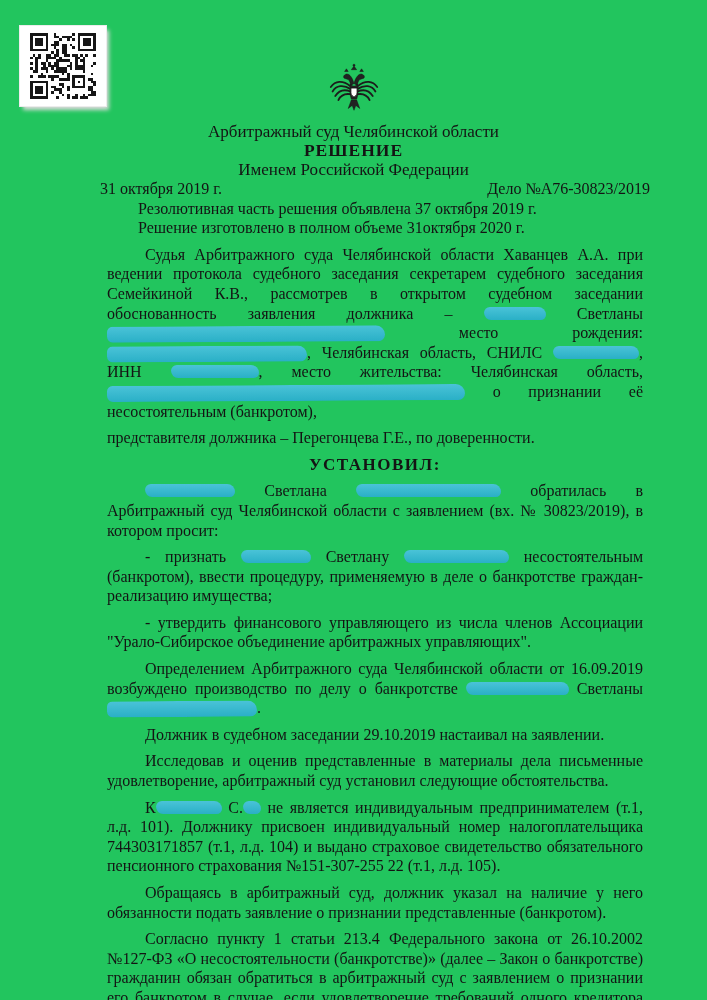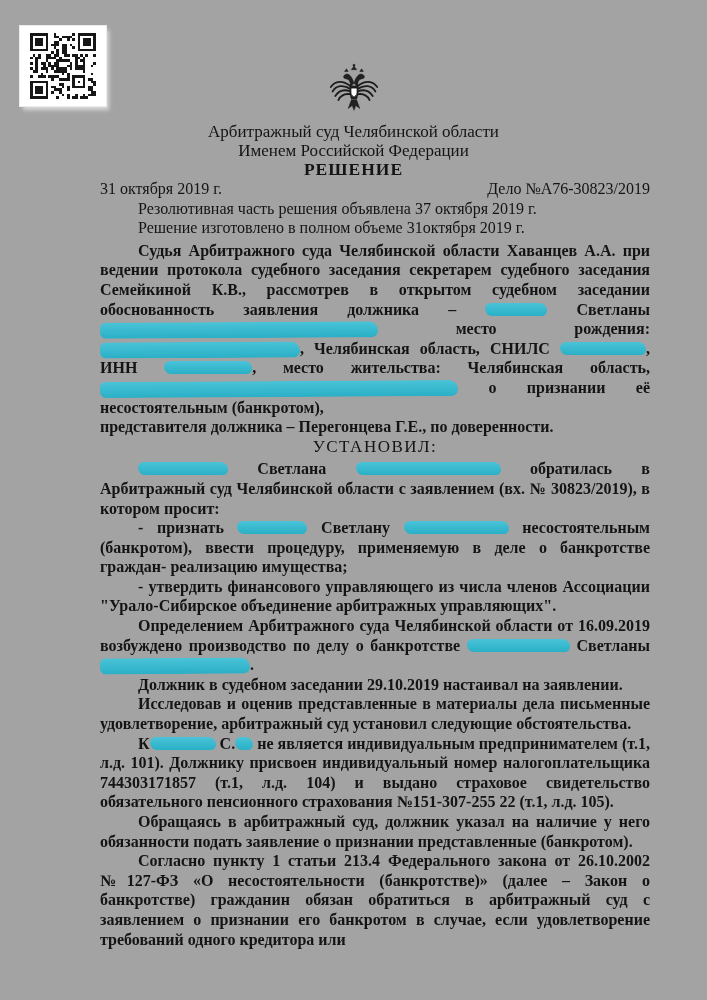--- a/index.html
+++ b/index.html
@@ -1,41 +1,41 @@
 <!DOCTYPE html>
 <html style="--redact: #2cb9d1;"><head>
 <meta charset="utf-8">
 <style>
   html,body{margin:0;padding:0;background:#ffffff;}
   .page{
     position:relative;width:707px;height:1000px;margin:0 auto;
-    background:#a3a3a3;overflow:hidden;
+    background:#22c55e;overflow:hidden;
     font-family:"Liberation Serif","DejaVu Serif",serif;color:#141414;
   }
   .qr-card{
     position:absolute;left:20px;top:26px;width:86px;height:80px;background:#fff;
     box-shadow:0 0 0 1px #ececec, 3px 4px 4px #d9d9d9;
     display:flex;align-items:center;justify-content:center;
   }
   .qr-card svg{width:66px;height:66px;fill:#161616;shape-rendering:crispEdges;}
   .emblem{display:block;width:56px;height:58px;margin:63px auto 0 auto;}
   .center-block{text-align:center;font-size:17px;line-height:19px;margin-top:1px;}
   .center-block .line{white-space:nowrap;}
   .doc-title{font-weight:bold;font-size:17.5px;letter-spacing:1px;}
   .textcol{width:550px;margin:0 0 0 100px;font-size:16px;line-height:19.6px;}
   .plainline{text-align:left;}
   .date-row{display:flex;justify-content:space-between;gap:16px;}
   .announce{ text-indent:38px;}
   .bodytext{margin-top:3px;}
-  .bodytext p{margin:0;font-weight:bold;}
+  .bodytext p{margin:7px;}
   p.para{text-align:justify;}
   p.para.ind{text-indent:38px;}
   p.para.left{text-align:left;text-indent:0;}
   .section-heading{
-    text-align:center;font-weight:normal;font-size:17px;letter-spacing:1.5px;
+    text-align:center;font-weight:bold;font-size:17px;letter-spacing:1.5px;
     margin:0;line-height:19.6px;
   }
   .redact{
     display:inline-block;height:13px;border-radius:9px 12px 8px 11px;
     background:var(--redact,#2cb9d1);vertical-align:-1px;
     background-image:linear-gradient(180deg,rgba(255,255,255,.14),rgba(0,0,0,.05));
   }
   .redact.tall{height:16px;vertical-align:-4px;border-radius:8px 14px 10px 9px;transform:rotate(-.35deg);}
 </style>
 </head>
@@ -350,31 +350,31 @@
       <path d="M54 15 l6 -8 6 8 z"></path>
       <circle cx="60" cy="5" r="2.4"></circle>
       <path d="M52 47 C50 60 50 70 54 81 L66 81 C70 70 70 60 68 47 C64 53 56 53 52 47 Z"></path>
       <path d="M54 83 L47 102 L56 95 L60 106 L64 95 L73 102 L66 83 Z"></path>
     </g>
     <path d="M53 56 h14 v11 c0 6 -7 9 -7 9 c0 0 -7 -3 -7 -9 z" fill="#fff" stroke="#111" stroke-width="2"></path>
   </svg>
 
   <div class="center-block">
     <div class="line">Арбитражный суд Челябинской области</div>
+    <div class="line doc-title">РЕШЕНИЕ</div>
     <div class="line">Именем Российской Федерации</div>
-    <div class="line doc-title">РЕШЕНИЕ</div>
   </div>
 
   <div class="textcol">
     <div class="date-row">
       <span>31 октября 2019 г.</span>
       <span>Дело №А76-30823/2019</span>
     </div>
     <div class="announce">Резолютивная часть решения объявлена 37 октября 2019 г.</div>
-    <div class="announce">Решение изготовлено в полном объеме 31октября 2019 г.</div>
+    <div class="announce">Решение изготовлено в полном объеме 31октября 2020 г.</div>
 
     <div class="bodytext">
         <p class="para ind">Судья Арбитражного суда Челябинской области Хаванцев А.А. при ведении протокола судебного заседания секретарем судебного заседания Семейкиной К.В., рассмотрев в открытом судебном заседании обоснованность заявления должника – <span class="redact" style="width: 62px;"></span> Светланы <span class="redact tall" style="width: 278px;"></span> место рождения: <span class="redact tall" style="width: 200px;"></span>, Челябинская область, СНИЛС <span class="redact" style="width: 86px;"></span>, ИНН <span class="redact" style="width: 88px;"></span>, место жительства: Челябинская область, <span class="redact tall" style="width: 358px;"></span> о признании её несостоятельным (банкротом),</p>
         <p class="para left">представителя должника – Перегонцева Г.Е., по доверенности.</p>
       </div>
 
     <h2 class="section-heading">УСТАНОВИЛ:</h2>
 
     <div class="bodytext">
         <p class="para ind"><span class="redact" style="width: 90px;"></span> Светлана <span class="redact" style="width: 145px;"></span> обратилась в Арбитражный суд Челябинской области с заявлением (вх. № 30823/2019), в котором просит:</p>

